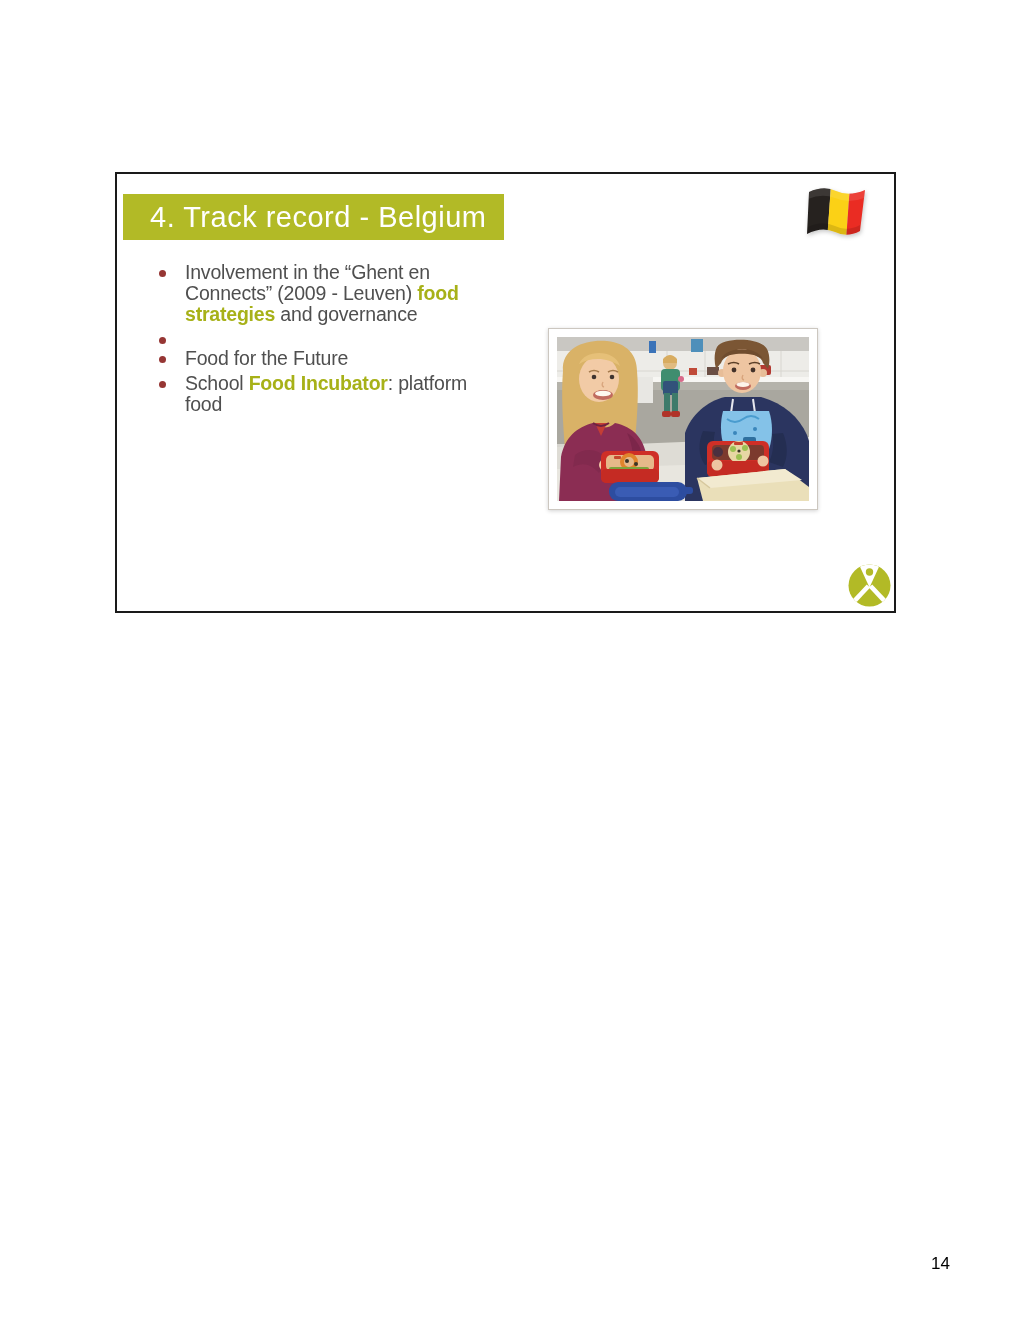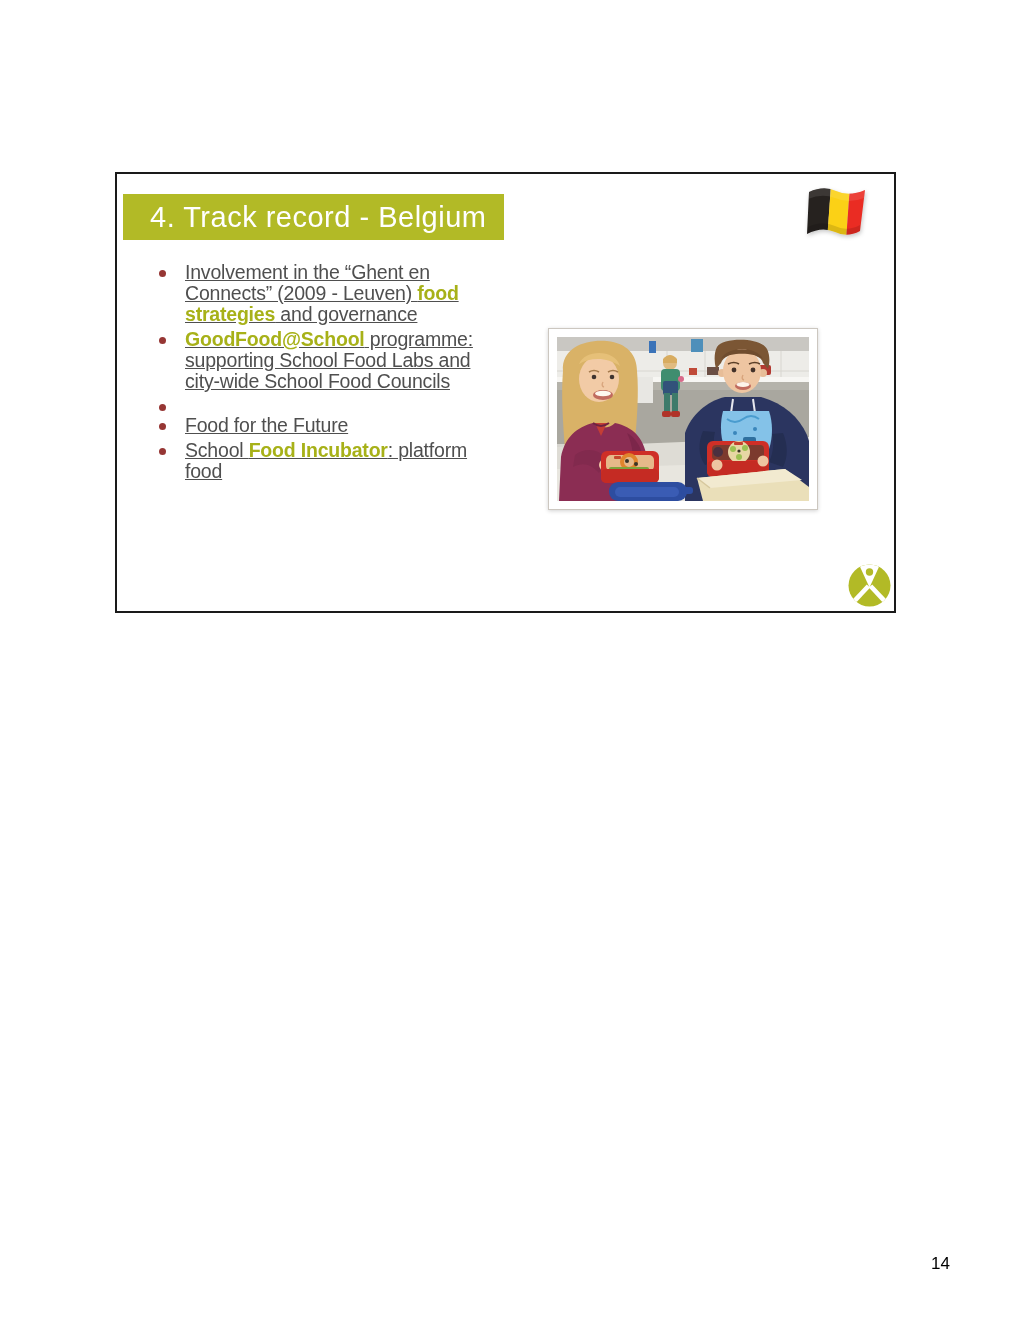--- a/index.html
+++ b/index.html
@@ -20,21 +20,21 @@
   .f-black{fill:var(--flag-black,#26221f);}
   .f-yellow{fill:var(--flag-yellow,#fbd116);}
   .f-red{fill:var(--flag-red,#ea2c23);}
 
   .bullets{position:absolute;left:40px;top:88px;width:372px;margin:0;padding:0;list-style:none;}
   .bullets li{display:flex;margin-bottom:4px;}
   .dot{flex:0 0 auto;width:7px;height:7px;border-radius:50%;
        background:var(--bullet-red,#963634);margin:8px 0 0 2px;}
   .btext{margin-left:19px;font-size:19.5px;line-height:21px;
          color:var(--body-text,#4f4f4f);letter-spacing:-.2px;}
-  .btext .line{white-space:nowrap;text-decoration:underline;}
+  .btext .line{white-space:nowrap;}
   .hl{color:var(--highlight-green,#a7b118);font-weight:bold;}
 
   .photo{position:absolute;left:431px;top:154px;width:252px;height:164px;
          margin:0;background:#ffffff;border:1px solid #ccc7c0;padding:8px;
          box-shadow:0 1px 4px rgba(0,0,0,.18);}
   .photo svg{display:block;}
 
   .logo{position:absolute;left:731px;top:390px;width:43px;height:43px;}
   .logo .l-green{fill:var(--accent-green,#b2ba26);}
 
@@ -66,28 +66,20 @@
       </g>
     </svg>
 
     <ul class="bullets" id="bullets">
         <li>
           <span class="dot"></span>
           <div class="btext">
             <div class="line"><span>Involvement in the “Ghent en</span></div>
             <div class="line"><span>Connects” (2009 - Leuven) </span><span class="hl">food</span></div>
             <div class="line"><span class="hl">strategies</span><span> and governance</span></div>
-          </div>
-        </li>
-        <li>
-          <span class="dot"></span>
-          <div class="btext">
-            <div class="line"><span class="hl">GoodFood@School</span><span> programme:</span></div>
-            <div class="line"><span>supporting School Food Labs and</span></div>
-            <div class="line"><span>city-wide School Food Councils</span></div>
           </div>
         </li>
         <li>
           <span class="dot"></span>
         </li>
         <li>
           <span class="dot"></span>
           <div class="btext">
             <div class="line"><span>Food for the Future</span></div>
           </div>

